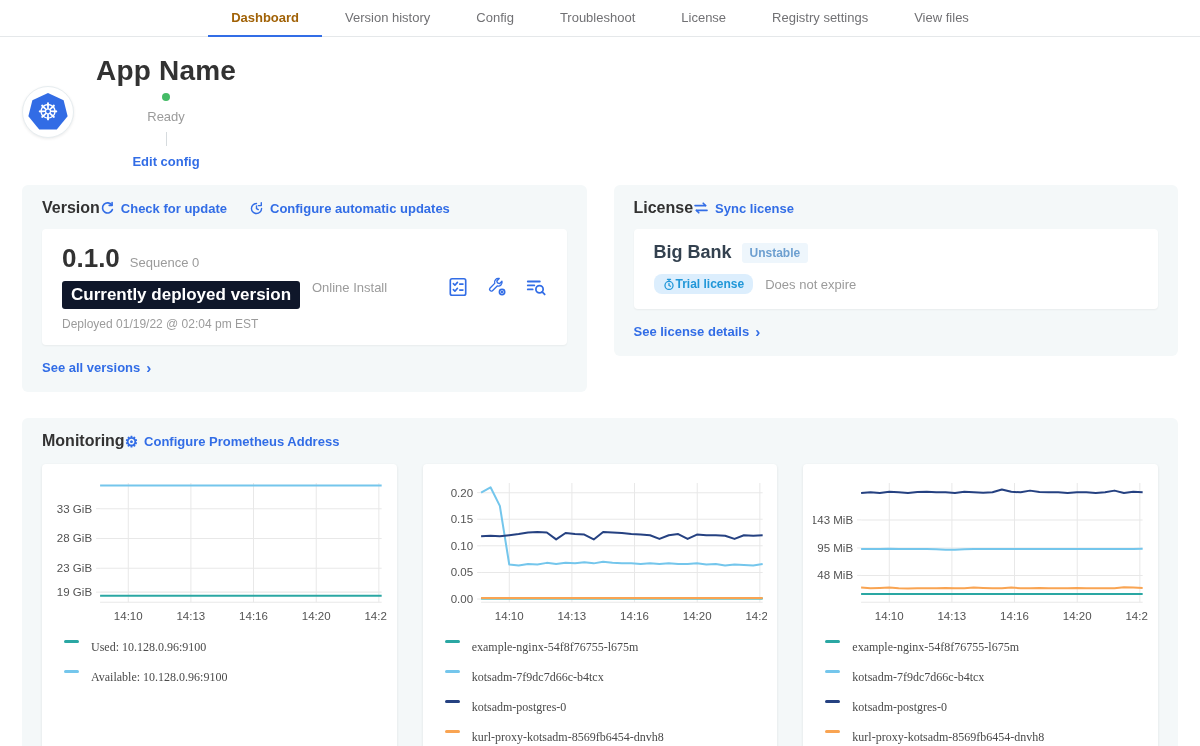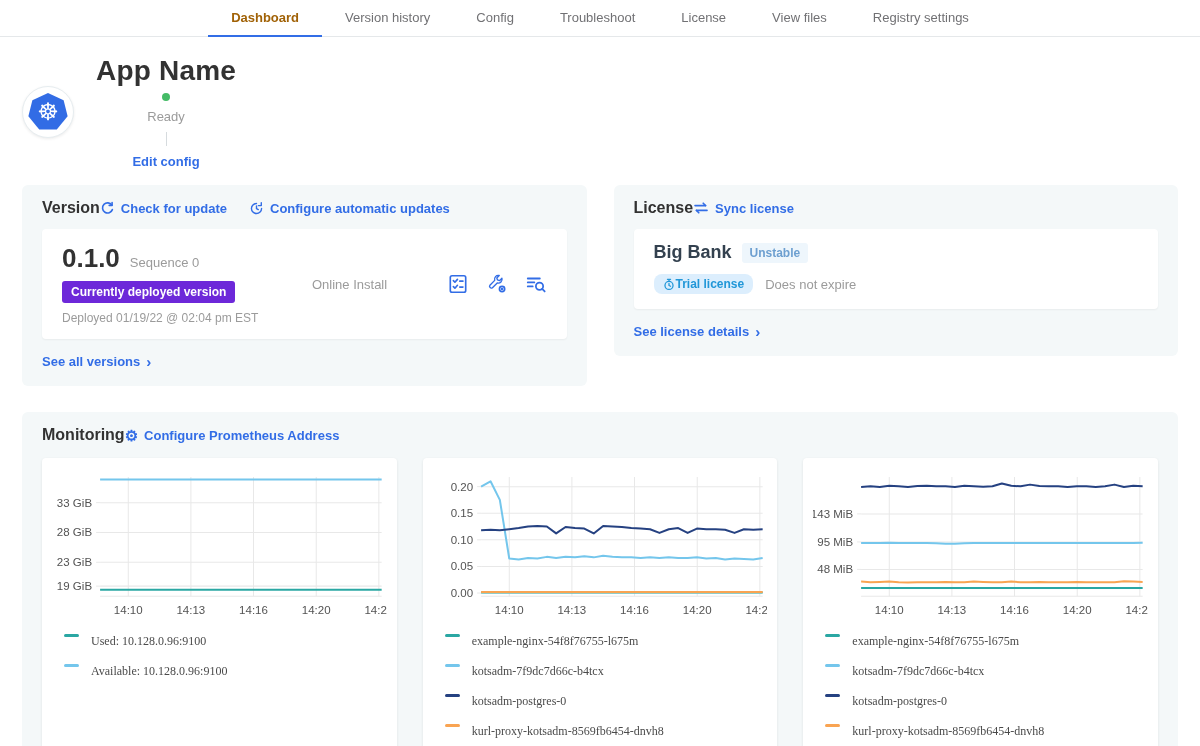--- a/index.html
+++ b/index.html
@@ -35,21 +35,21 @@
   .head-links { display:flex; gap:22px; }
   .inner { background:#fff; border-radius:4px; box-shadow:0 1px 2px rgba(0,0,0,.05); margin-top:12px; }
 
   
   .version-panel { flex:1.0; }
   .version-inner { display:flex; align-items:center; padding:14px 20px; }
   .v-left { width:250px; }
   .v-num-row { display:flex; align-items:baseline; gap:10px; }
   .v-num { font-size:26px; font-weight:800; }
   .v-seq { font-size:13px; color:#9b9b9b; }
-  .v-badge { display:inline-block; background:#6d28d9; color:#fff; font-size:12px; font-weight:700;
+  .v-badge { display:inline-block; background:#0f172a; color:#fff; font-size:17px; font-weight:700;
     padding:4px 9px; border-radius:3px; margin:7px 0 8px; }
   .v-deployed { font-size:12px; color:#9b9b9b; }
   .v-mid { flex:1; font-size:13px; font-weight:400; color:#9b9b9b; }
   .v-icons { display:flex; gap:17px; color:#326de6; }
   .v-icons svg { cursor:pointer; }
   .see-link { margin-top:13px; }
 
   
   .license-panel { flex:1.0; }
   .license-inner { padding:13px 20px 15px; }
@@ -80,22 +80,22 @@
 </style>
 </head>
 <body>
 
 <nav class="topnav" id="nav-tabs">
     <div class="tab active">Dashboard</div>
     <div class="tab">Version history</div>
     <div class="tab">Config</div>
     <div class="tab">Troubleshoot</div>
     <div class="tab">License</div>
+    <div class="tab">Registry settings</div>
     <div class="tab">View files</div>
-    <div class="tab">Registry settings</div>
   </nav>
 
 <header class="app-header">
   <div class="logo-ring">
     <div class="k8s-hept">
         <span>☸</span>
       </div>
   </div>
   <div>
     <h1 class="app-title">App Name</h1>

